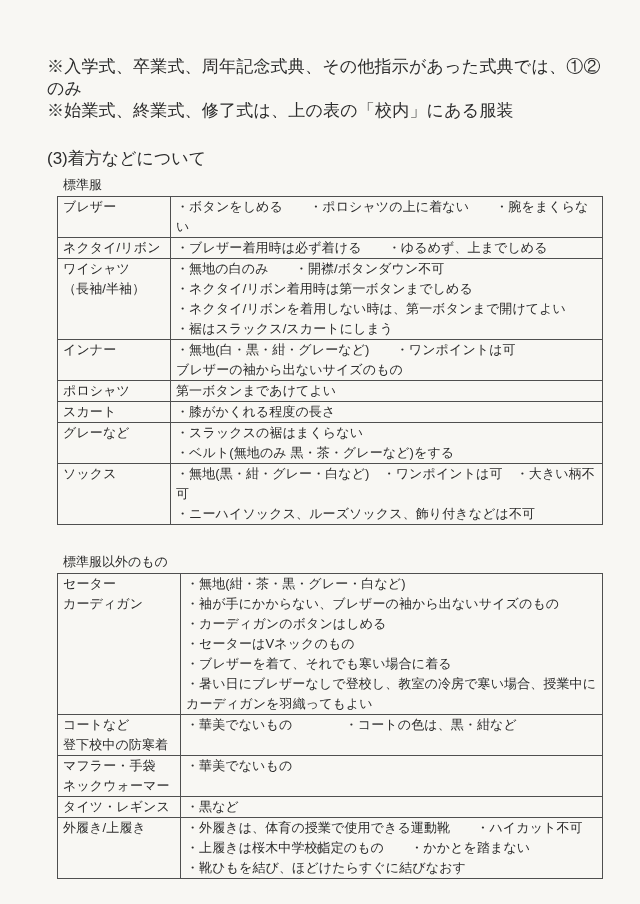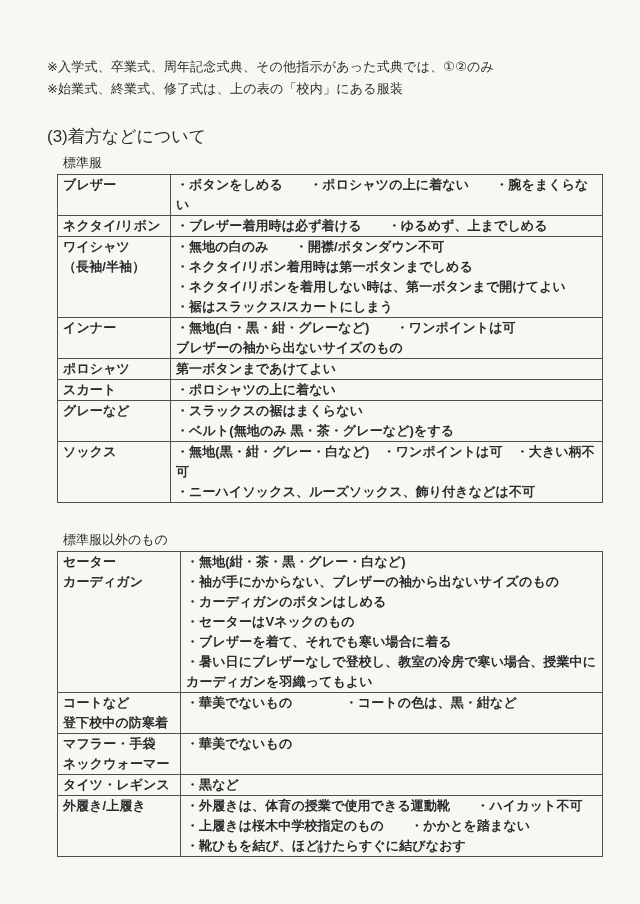--- a/index.html
+++ b/index.html
@@ -12,23 +12,24 @@
     overflow: hidden;
     position: relative;
   }
   .page {
     box-sizing: border-box;
     width: 640px;
     height: 904px;
     padding: 56px 30px 0 47px;
   }
   .notes .note-line {
-    font-size: 13px;
+    font-size: 17px;
     line-height: 22px;
     letter-spacing: 0.2px;
+    font-family: Liberation Serif, serif;
   }
   .section-title {
     margin-top: 26px;
     font-size: 17px;
     line-height: 21px;
   }
   .table-title {
     margin: 5px 0 0 16px;
     font-size: 13px;
     line-height: 21px;
@@ -43,21 +44,20 @@
     margin: 1px 0 0 10px;
     background: transparent;
   }
   table.rule-table td {
     border: 1px solid #4f4f4f;
     vertical-align: top;
     padding: 0 5px;
     font-size: 13px;
     line-height: 20px;
     letter-spacing: 0.1px;
-    font-weight: bold;
   }
   table.t1 td.label-cell { width: 102px; }
   table.t2 td.label-cell { width: 112px; }
   .page-number {
     position: absolute;
     left: 0;
     top: 842px;
     width: 640px;
     text-align: center;
     font-size: 12px;
@@ -122,21 +122,21 @@
           </td>
           <td class="value-cell">
             <div>第一ボタンまであけてよい</div>
           </td>
         </tr>
         <tr>
           <td class="label-cell">
             <div>スカート</div>
           </td>
           <td class="value-cell">
-            <div>・ポロシャツの上に着ない</div>
+            <div>・膝がかくれる程度の長さ</div>
           </td>
         </tr>
         <tr>
           <td class="label-cell">
             <div>グレーなど</div>
           </td>
           <td class="value-cell">
             <div>・スラックスの裾はまくらない</div>
             <div>・ベルト(無地のみ 黒・茶・グレーなど)をする</div>
           </td>

